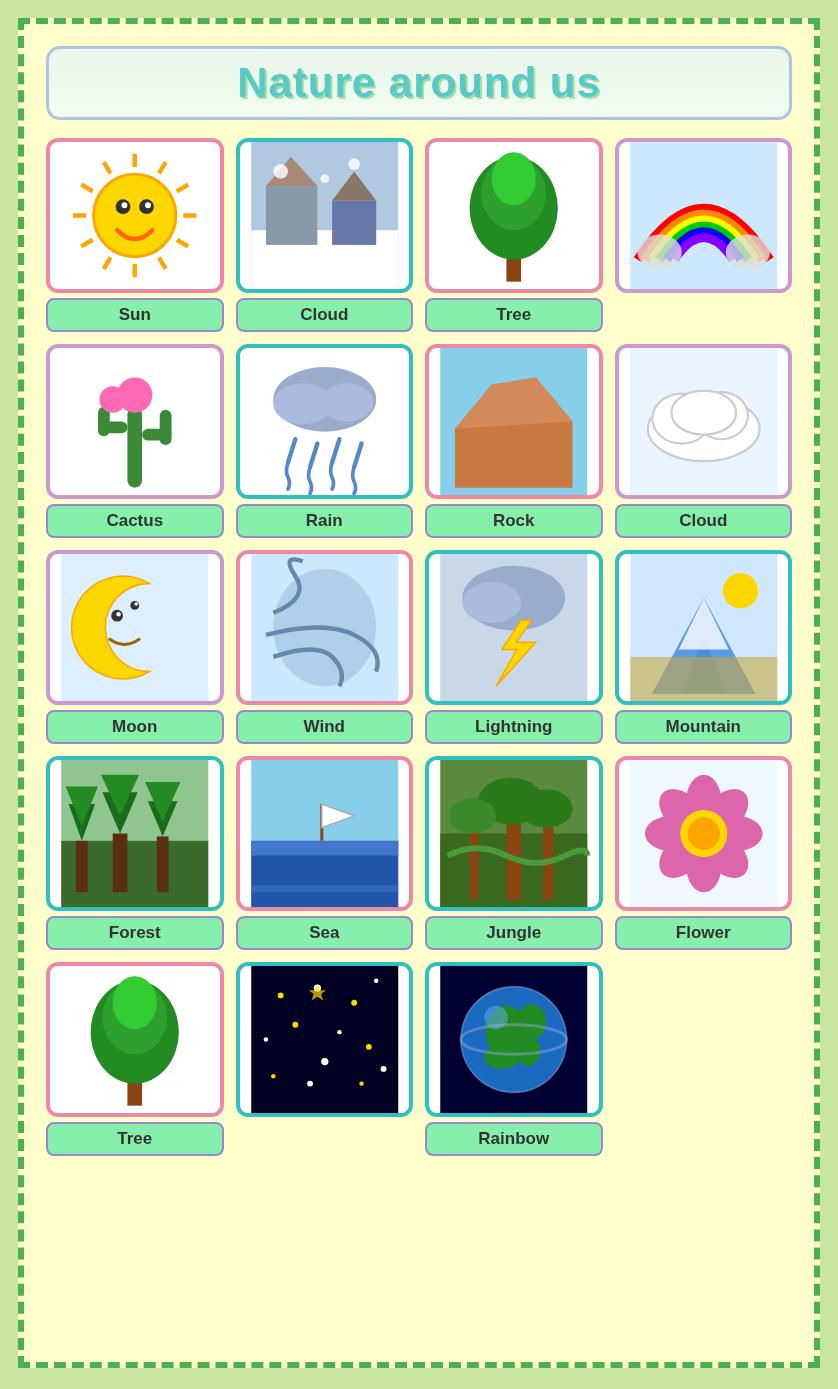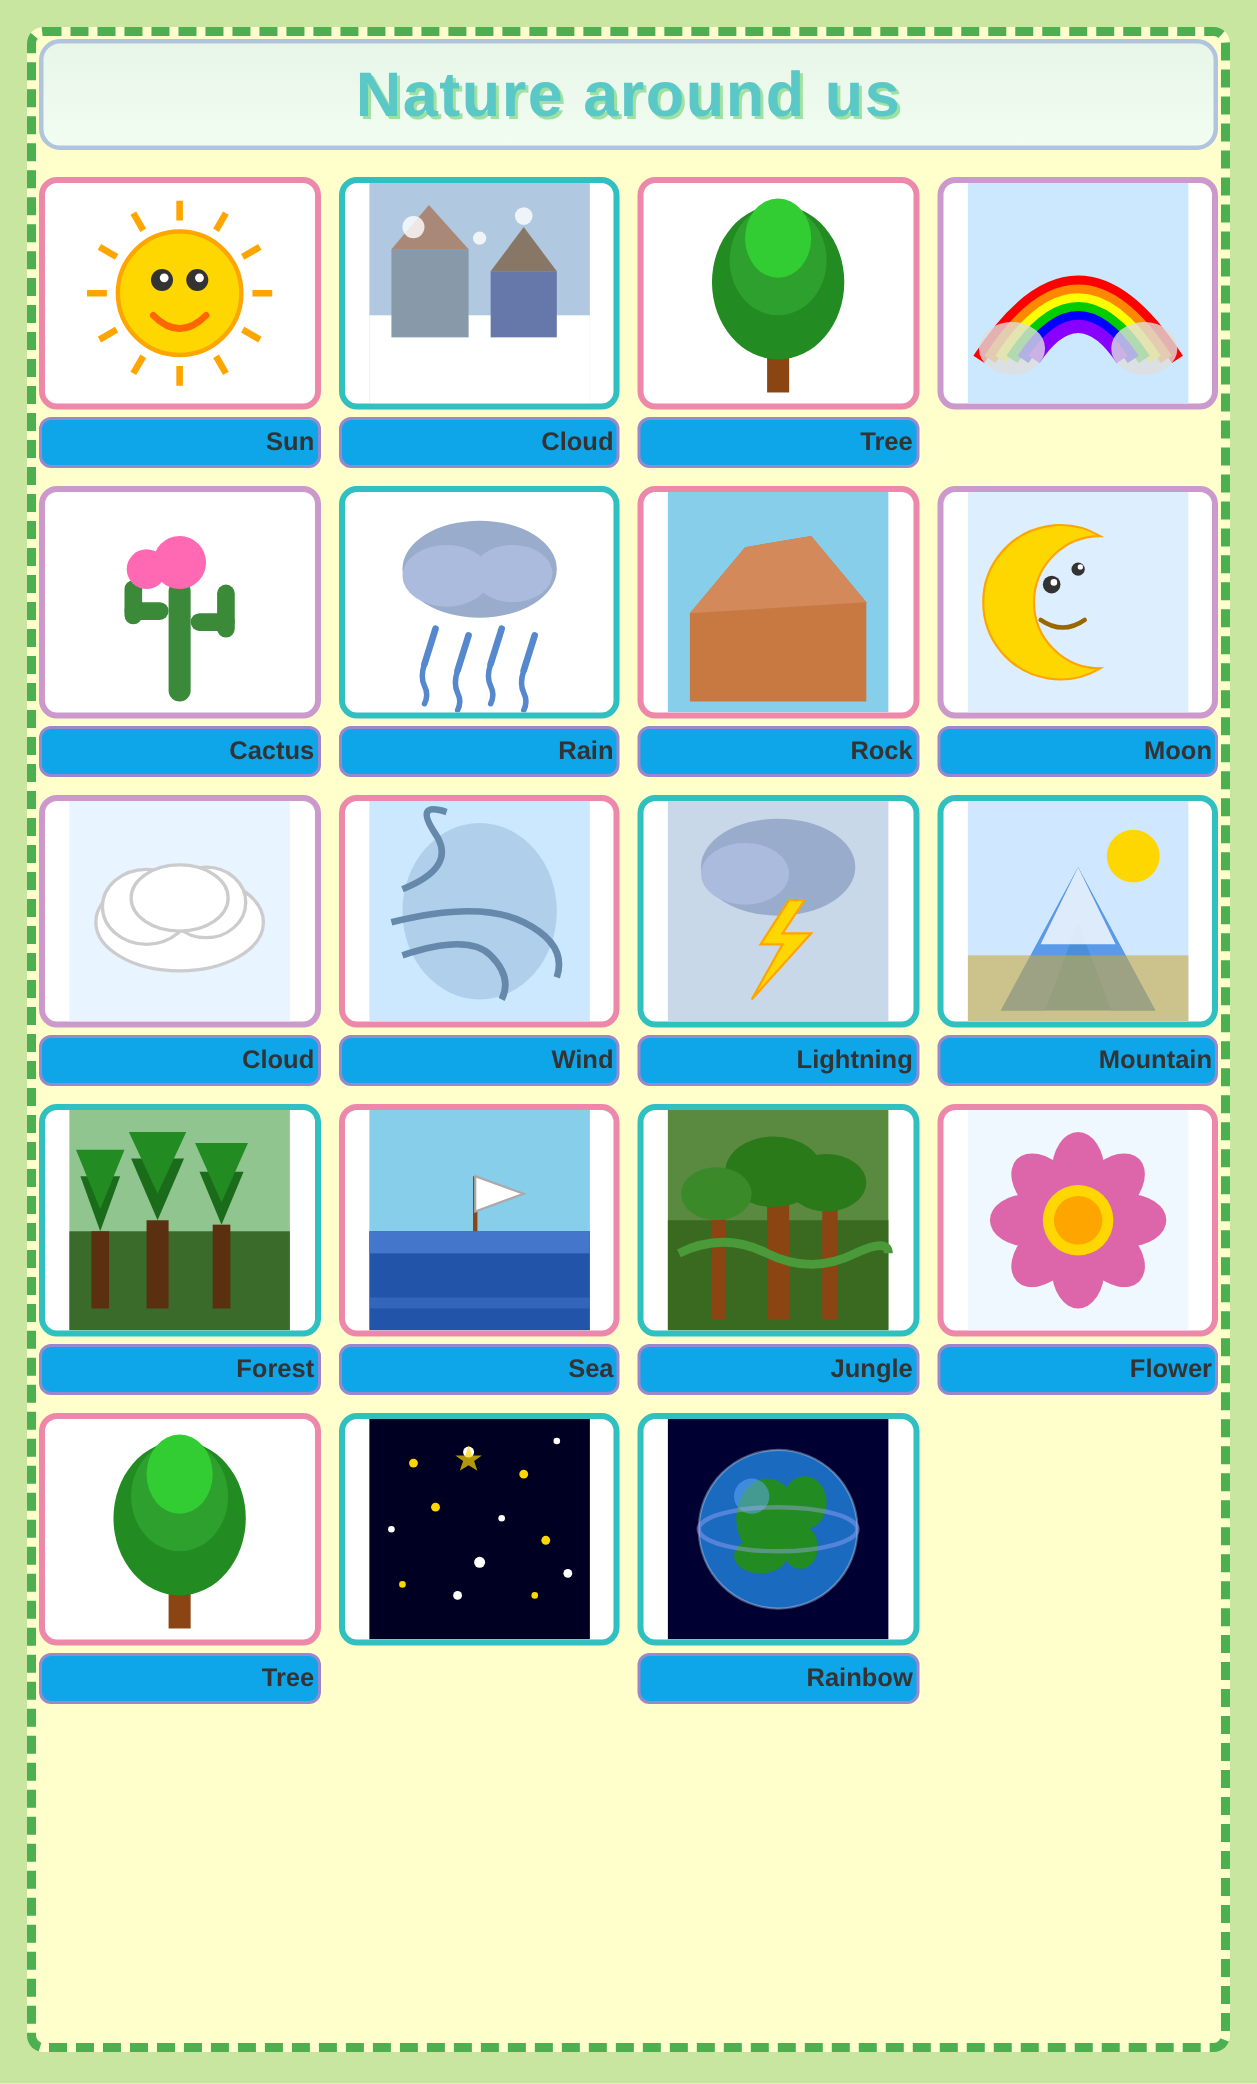--- a/index.html
+++ b/index.html
@@ -5,23 +5,23 @@
     * { box-sizing: border-box; margin: 0; padding: 0; }
     body {
       width: 838px;
       min-height: 1389px;
       background: #c8e6a0;
       font-family: Arial, sans-serif;
       padding: 18px;
     }
     .outer-border {
       border: 6px dashed #4caf50;
-      border-radius: 11px;
+      border-radius: 0;
       background: #ffffcc;
-      padding: 2px;
+      padding: 22px;
       min-height: 1350px;
     }
     .title-box {
       background: linear-gradient(to bottom, #e8f5e9, #f0fdf0);
       border: 3px solid #b0c4de;
       border-radius: 14px;
       text-align: center;
       padding: 10px 20px;
       margin-bottom: 18px;
     }
@@ -53,24 +53,24 @@
       align-items: center;
       justify-content: center;
       overflow: hidden;
       margin-bottom: 5px;
     }
     .img-box.teal { border-color: #30c0c0; }
     .img-box.pink { border-color: #ee88aa; }
     .img-box.purple { border-color: #cc99cc; }
     .label-box {
       width: 100%;
-      background: #0ea5e9;
+      background: #86efac;
       border: 2px solid #9988cc;
       border-radius: 8px;
-      text-align: right;
+      text-align: center;
       padding: 5px 2px;
       font-size: 17px;
       font-weight: bold;
       color: #333;
     }
     
     .img-box svg, .img-box .emoji-icon {
       width: 100%;
       height: 100%;
       display: flex;
@@ -191,42 +191,42 @@
         <rect width="100" height="100" fill="#87CEEB"></rect>
         <polygon points="10,95 90,95 90,50 65,20 35,25 10,55" fill="#c87941"></polygon>
         <polygon points="35,25 65,20 90,50 10,55" fill="#d4895a"></polygon>
       </svg>
         </div>
         <div class="label-box">Rock</div>
       </div>
       <div class="card">
         <div class="img-box purple">
           <svg viewBox="0 0 100 100" xmlns="http://www.w3.org/2000/svg">
+        <rect width="100" height="100" fill="#e8f4ff"></rect>
+        <ellipse cx="50" cy="55" rx="38" ry="22" fill="white" stroke="#ccc" stroke-width="1.5"></ellipse>
+        <ellipse cx="35" cy="48" rx="20" ry="17" fill="white" stroke="#ccc" stroke-width="1.5"></ellipse>
+        <ellipse cx="62" cy="46" rx="18" ry="16" fill="white" stroke="#ccc" stroke-width="1.5"></ellipse>
+        <ellipse cx="50" cy="44" rx="22" ry="15" fill="white" stroke="#ccc" stroke-width="1.5"></ellipse>
+      </svg>
+        </div>
+        <div class="label-box">Cloud</div>
+      </div>
+      <div class="card">
+        <div class="img-box purple">
+          <svg viewBox="0 0 100 100" xmlns="http://www.w3.org/2000/svg">
         <rect width="100" height="100" fill="#ddeeff"></rect>
         <path d="M 60 20 A 35 35 0 1 0 60 80 A 25 25 0 1 1 60 20 Z" fill="#FFD700" stroke="#FFA500" stroke-width="1"></path>
         <circle cx="38" cy="42" r="4" fill="#333"></circle>
         <circle cx="39" cy="41" r="1.5" fill="white"></circle>
         <circle cx="50" cy="35" r="3" fill="#333"></circle>
         <circle cx="51" cy="34" r="1.2" fill="white"></circle>
         <path d="M 33 58 Q 43 65 53 58" stroke="#996600" stroke-width="2" fill="none" stroke-linecap="round"></path>
       </svg>
         </div>
         <div class="label-box">Moon</div>
-      </div>
-      <div class="card">
-        <div class="img-box purple">
-          <svg viewBox="0 0 100 100" xmlns="http://www.w3.org/2000/svg">
-        <rect width="100" height="100" fill="#e8f4ff"></rect>
-        <ellipse cx="50" cy="55" rx="38" ry="22" fill="white" stroke="#ccc" stroke-width="1.5"></ellipse>
-        <ellipse cx="35" cy="48" rx="20" ry="17" fill="white" stroke="#ccc" stroke-width="1.5"></ellipse>
-        <ellipse cx="62" cy="46" rx="18" ry="16" fill="white" stroke="#ccc" stroke-width="1.5"></ellipse>
-        <ellipse cx="50" cy="44" rx="22" ry="15" fill="white" stroke="#ccc" stroke-width="1.5"></ellipse>
-      </svg>
-        </div>
-        <div class="label-box">Cloud</div>
       </div>
       <div class="card">
         <div class="img-box pink">
           <svg viewBox="0 0 100 100" xmlns="http://www.w3.org/2000/svg">
         <rect width="100" height="100" fill="#cce8ff"></rect>
         <ellipse cx="50" cy="50" rx="35" ry="40" fill="#88aacc" opacity="0.4"></ellipse>
         <path d="M15,40 Q40,30 30,15 Q20,0 35,5" stroke="#6688aa" stroke-width="3" fill="none"></path>
         <path d="M10,55 Q50,45 70,55 Q90,65 85,80" stroke="#6688aa" stroke-width="3" fill="none"></path>
         <path d="M15,70 Q45,60 55,70 Q65,80 60,90" stroke="#6688aa" stroke-width="3" fill="none"></path>
       </svg>

